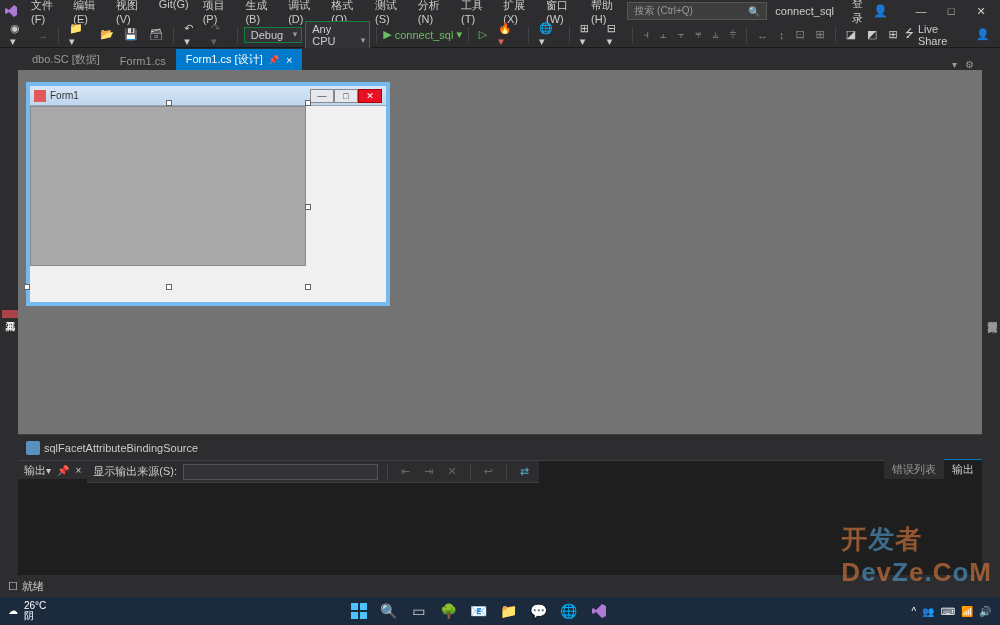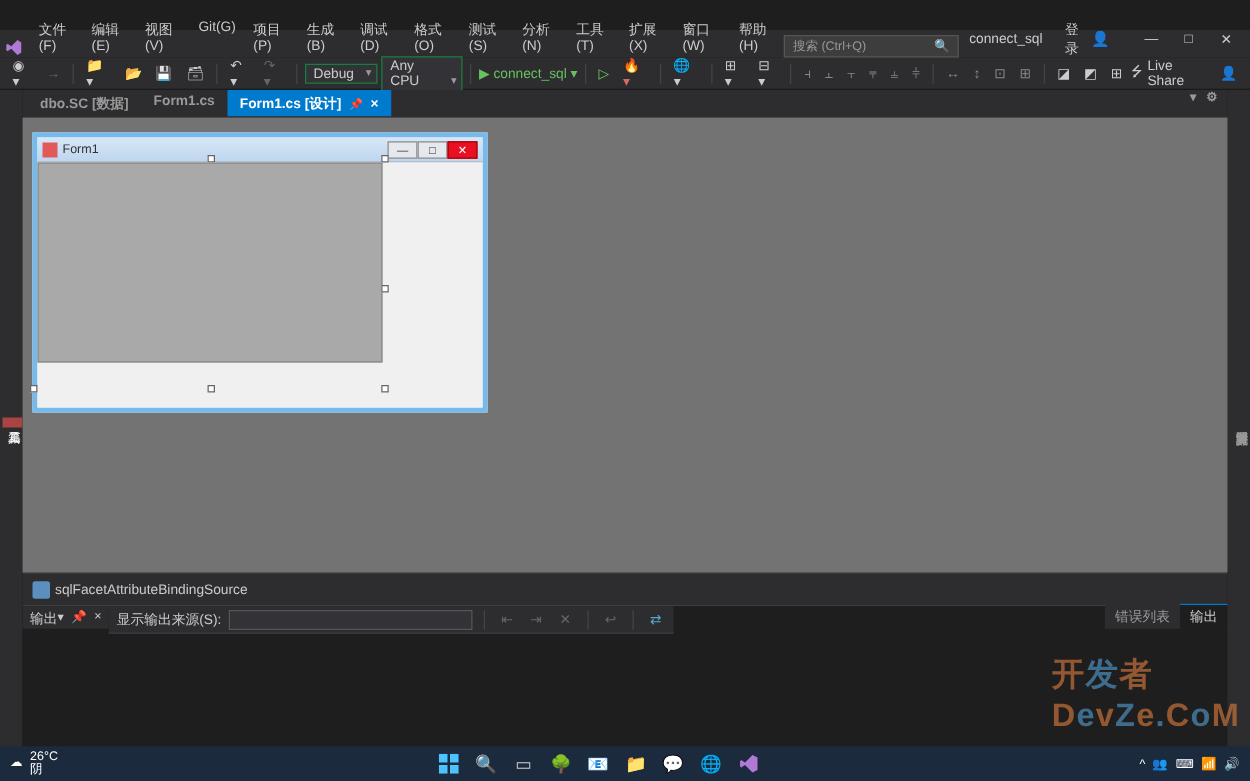--- a/index.html
+++ b/index.html
@@ -1,18 +1,18 @@
 <!DOCTYPE html>
 <html><head>
 <meta charset="utf-8">
 <style>
 * { margin: 0; padding: 0; box-sizing: border-box; font-family: "Microsoft YaHei", "Segoe UI", sans-serif; }
 body { width: 1000px; height: 625px; background: #1e1e1e; color: #ccc; font-size: 11px; overflow: hidden; position: relative; }
 
-.titlebar { height: 22px; background: #2d2d30; display: flex; align-items: flex-end; padding: 0 4px; margin-top: 24px; }
+.titlebar { height: 22px; background: #2d2d30; display: flex; align-items: center; padding: 0 4px; }
 .vs-logo { width: 16px; height: 16px; margin-right: 6px; display: flex; align-items: center; justify-content: center; }
 .menu { display: flex; gap: 0; }
 .menu-item { padding: 3px 7px; color: #ccc; cursor: pointer; }
 .title-center { flex: 1; display: flex; justify-content: center; align-items: center; gap: 4px; }
 .search-box { background: #3d3d3d; border: 1px solid #555; width: 140px; height: 18px; display: flex; align-items: center; padding: 0 6px; color: #999; font-size: 10px; gap: 45px; }
 .search-box .mag { margin-left: auto; font-size: 10px; }
 .title-right { display: flex; align-items: center; gap: 10px; }
 .sol-name { color: #ccc; padding: 0 8px; }
 .login { color: #ccc; }
 .win-controls { display: flex; gap: 0; margin-left: 8px; }
@@ -26,21 +26,21 @@
 .run-btn { color: #67c15e; display: flex; align-items: center; gap: 3px; }
 .liveshare { margin-left: auto; color: #ccc; display: flex; align-items: center; gap: 4px; }
 
 .workspace { display: flex; height: 527px; }
 .left-sidebar { width: 18px; background: #2d2d30; display: flex; flex-direction: column; align-items: center; padding-top: 4px; color: #999; writing-mode: vertical-rl; font-size: 10px; gap: 8px; }
 .right-sidebar { width: 18px; background: #2d2d30; display: flex; flex-direction: column; align-items: center; padding-top: 4px; color: #999; writing-mode: vertical-rl; font-size: 10px; gap: 10px; }
 .side-tab { padding: 4px 1px; }
 .side-tab.hl { background: #a44; color: #fff; }
 
 .center { flex: 1; display: flex; flex-direction: column; background: #1e1e1e; }
-.doc-tabs { height: 22px; background: #2d2d30; display: flex; align-items: flex-start; padding-left: 4px; position: relative; font-weight: bold; }
+.doc-tabs { height: 22px; background: #2d2d30; display: flex; align-items: flex-end; padding-left: 4px; position: relative; }
 .doc-tab { padding: 3px 10px; background: #2d2d30; color: #999; font-size: 11px; display: flex; align-items: center; gap: 6px; }
 .doc-tab.active { background: #007acc; color: #fff; }
 .doc-tab .pin { font-size: 9px; }
 .doc-tab .close { font-size: 11px; }
 .tab-tools { margin-left: auto; display: flex; gap: 8px; padding-right: 8px; color: #999; font-size: 10px; }
 
 .designer-area { flex: 1; background: #737373; position: relative; padding: 12px 8px; }
 .form-window { width: 364px; height: 224px; background: #fff; border: 4px solid #76b9ed; position: relative; }
 .form-titlebar { height: 20px; background: linear-gradient(#d7e7f7, #bfd6ee); border-bottom: 1px solid #9ab; display: flex; align-items: center; padding: 0 4px; font-size: 10px; color: #333; }
 .form-icon { width: 12px; height: 12px; background: #e05a5a; margin-right: 4px; }

